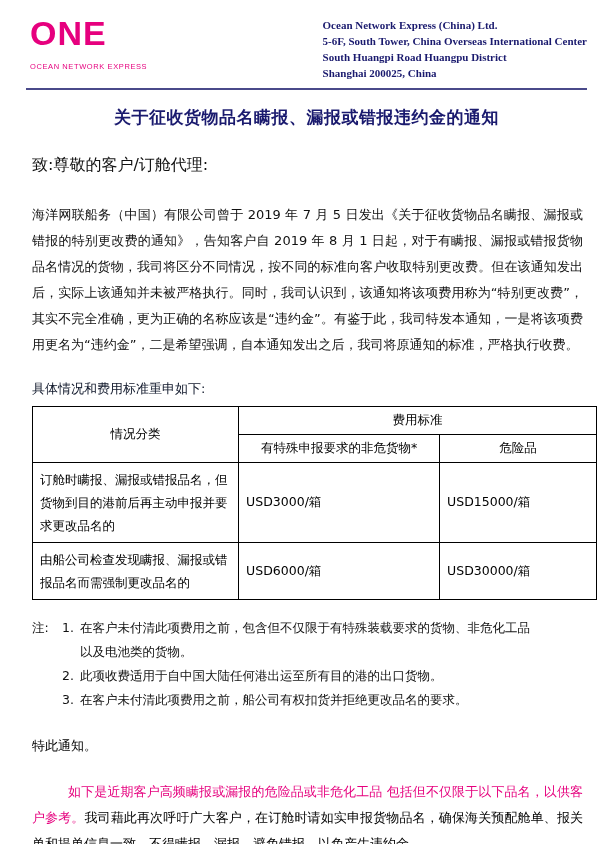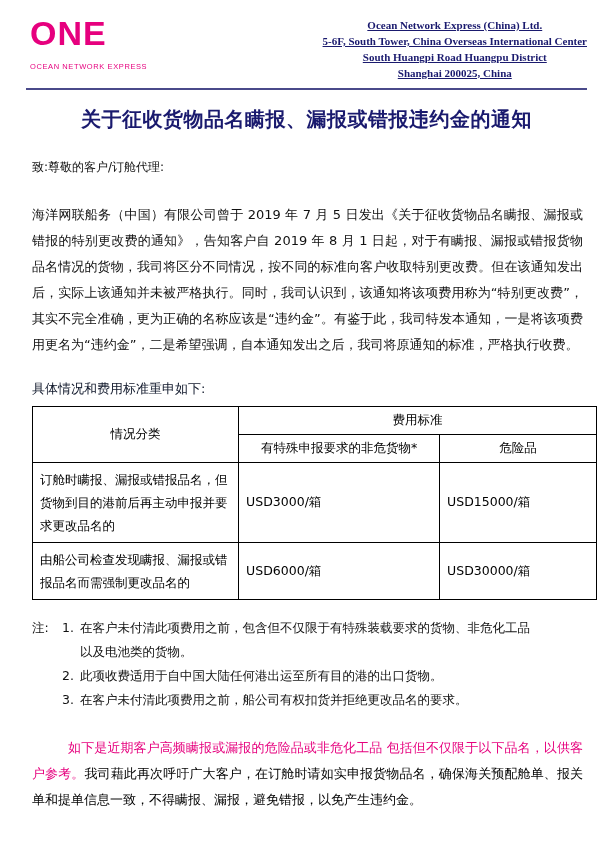--- a/index.html
+++ b/index.html
@@ -45,45 +45,44 @@
     line-height: 1.05;
   }
   .logo-sub {
     font-family: "Liberation Sans", sans-serif;
     font-size: 7.5px;
     letter-spacing: 0.6px;
     color: #e6007e;
     margin-top: 10px;
   }
   .addr {
-    text-align: center;
+    text-align: left;
     font-family: "Liberation Serif", "DejaVu Serif", serif;
     font-size: 11px;
     font-weight: bold;
     color: #1a1a6e;
     line-height: 1.45;
     padding-top: 6px;
-    text-decoration: underline;
   }
 
   
   .doc-title {
     text-align: center;
     font-family: "DejaVu Sans", sans-serif;
     font-weight: bold;
-    font-size: 20px;
+    font-size: 17px;
     color: #1a1a6e;
     margin-top: 16px;
     letter-spacing: 0.5px;
   }
 
   
   .salutation {
     margin-top: 26px;
-    font-size: 12px;
+    font-size: 16px;
     font-family: "DejaVu Sans", sans-serif;
     color: #111;
     padding-left: 6px;
   }
   .para {
     margin-top: 26px;
     font-size: 13px;
     font-family: "DejaVu Sans", sans-serif;
     line-height: 2.0;
     text-align: justify;
@@ -242,18 +241,19 @@
       <div class="note-num">2.</div>
       <div class="note-text">此项收费适用于自中国大陆任何港出运至所有目的港的出口货物。</div>
     </div>
     <div class="note-row">
       <div class="note-label"></div>
       <div class="note-num">3.</div>
       <div class="note-text">在客户未付清此项费用之前，船公司有权扣货并拒绝更改品名的要求。</div>
     </div>
   </div>
 
+  <div class="closing">特此通知。</div>
 
   <div class="final">
     <span class="indent"></span><span class="hl">如下是近期客户高频瞒报或漏报的危险品或非危化工品 包括但不仅限于以下品名，以供客户参考。</span><span>我司藉此再次呼吁广大客户，在订舱时请如实申报货物品名，确保海关预配舱单、报关单和提单信息一致，不得瞒报、漏报，避免错报，以免产生违约金。</span>
   </div>
 
 </div>
 
 </body></html>

